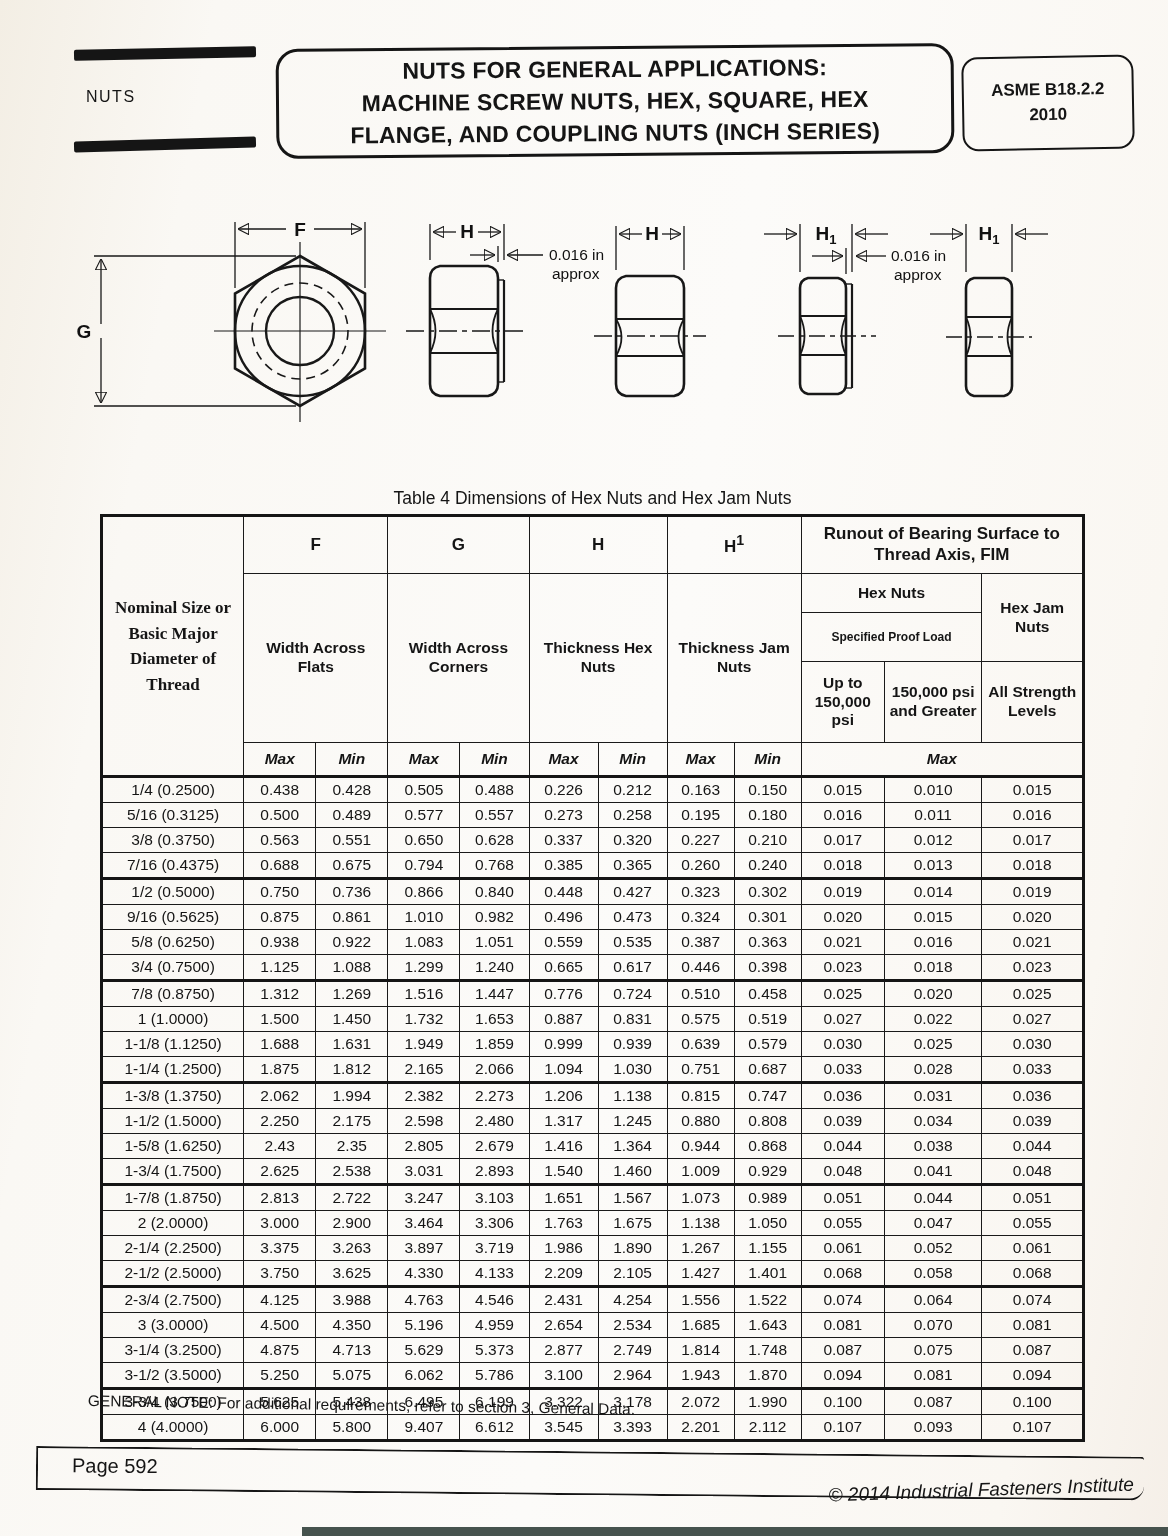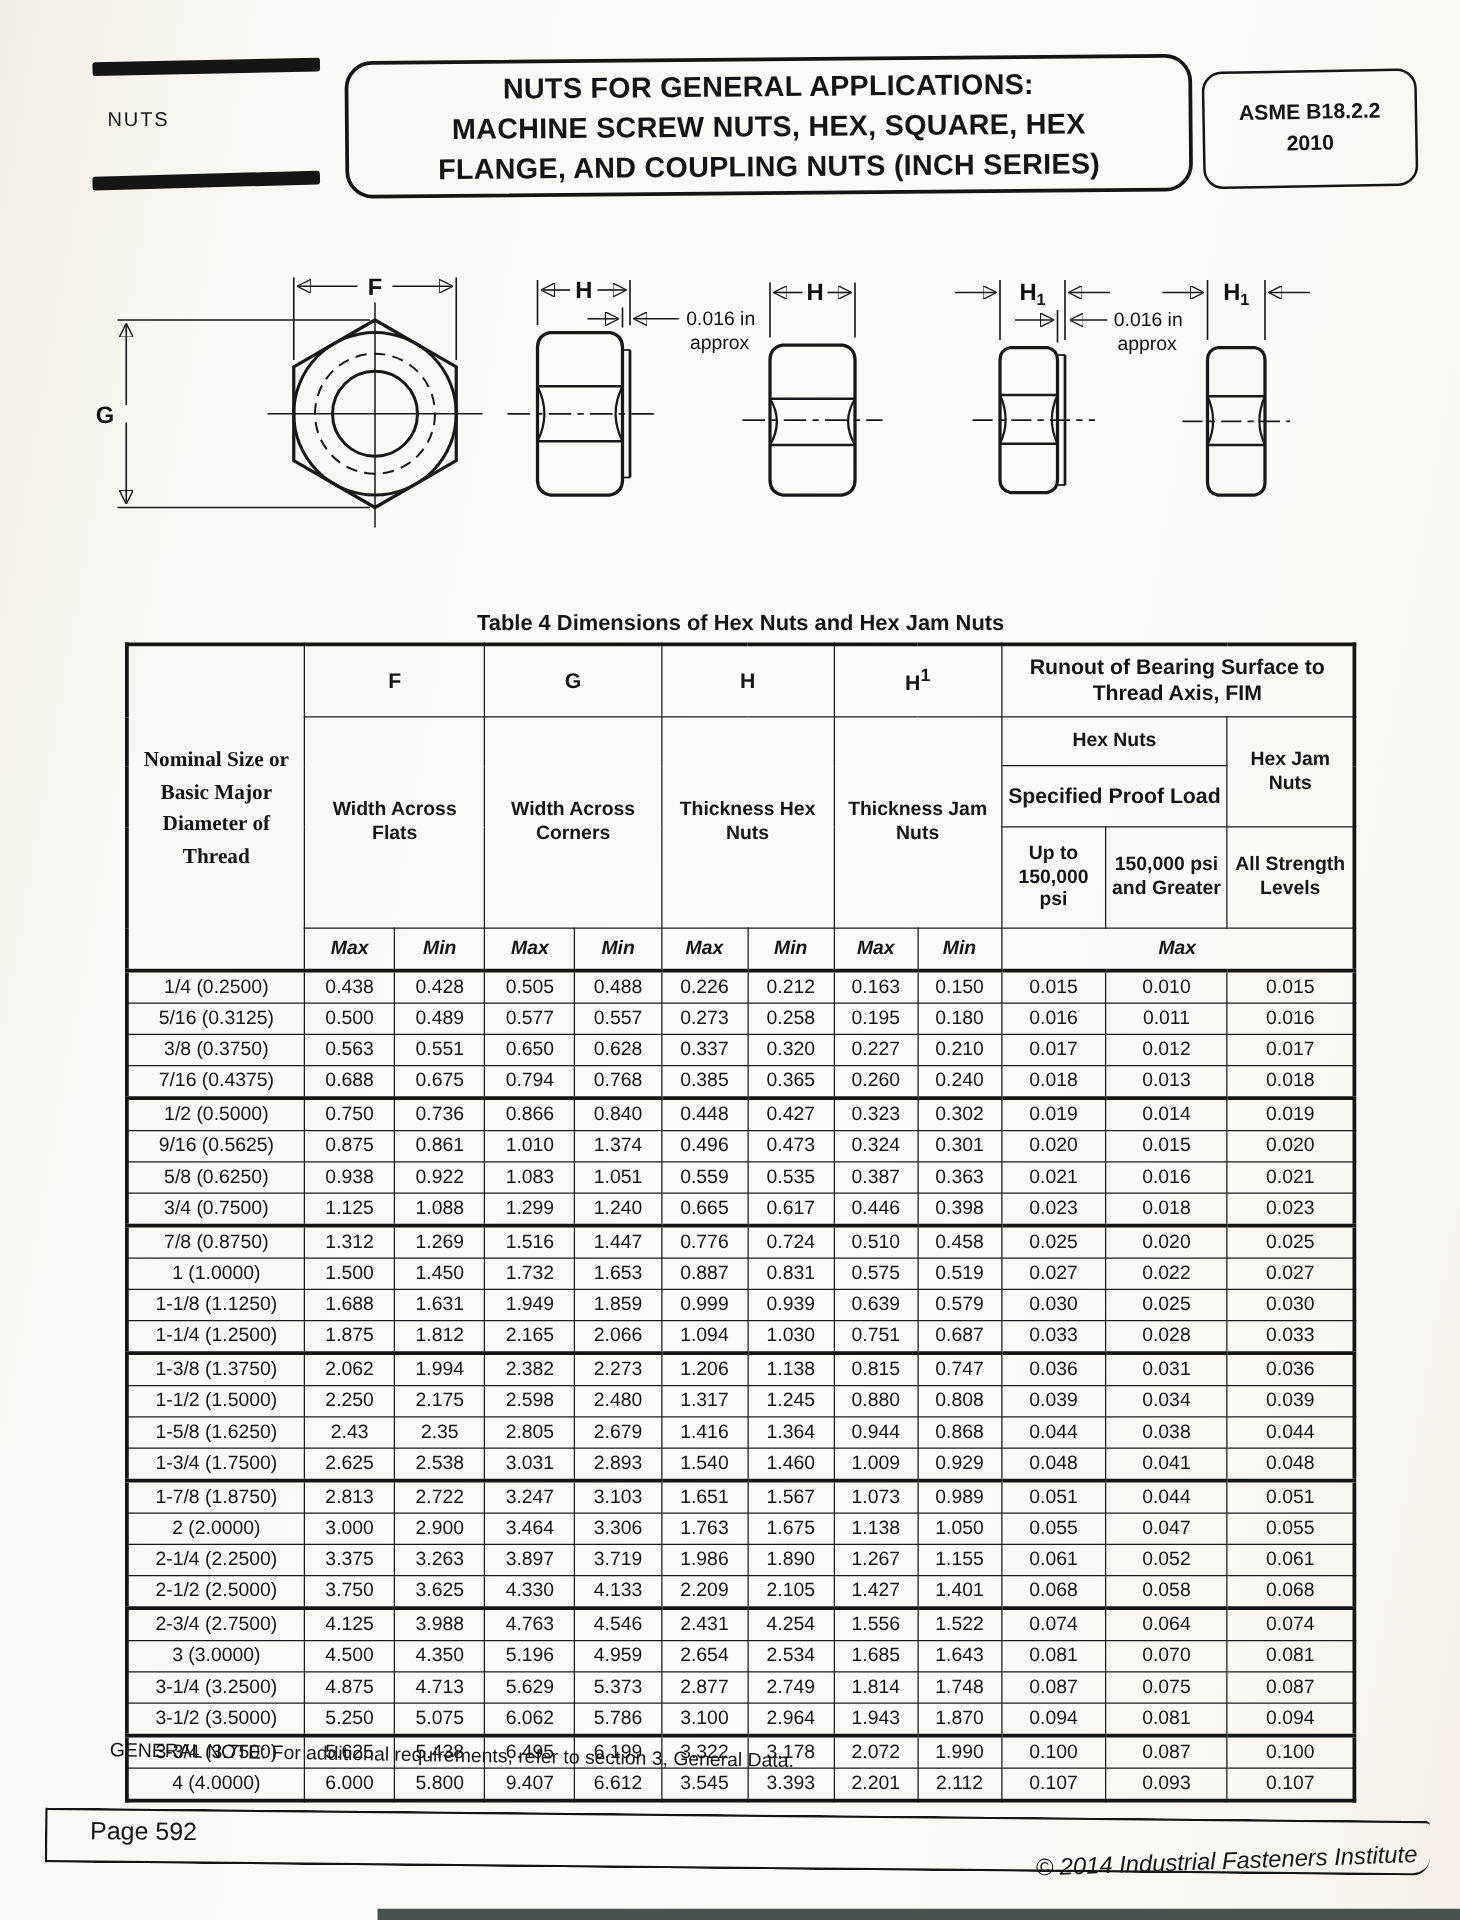--- a/index.html
+++ b/index.html
@@ -29,30 +29,30 @@
 
   
   svg.drawing { position:absolute; left:0; top:198px; }
   svg.drawing line, svg.drawing path, svg.drawing polygon, svg.drawing circle { stroke:#181818; fill:none; }
   svg.drawing text { fill:#111; font-family:"Liberation Sans", sans-serif; }
   .dim-label { font-weight:bold; font-size:19px; }
   .note-label { font-size:15.5px; }
 
   
   .table-title { position:absolute; left:100px; top:488px; width:985px; text-align:center;
-    font-weight:bold; font-size:17.5px; }
+    font-weight:normal; font-size:17.5px; }
   table.dims {
     position:absolute; left:100px; top:514px; width:985px;
     border-collapse:collapse; table-layout:fixed; border:3px solid #151515;
   }
   table.dims th, table.dims td { border:1.6px solid #1a1a1a; }
   thead th { font-weight:bold; font-size:15.5px; line-height:1.22; padding:2px 3px; text-align:center; vertical-align:middle; }
   tr.hr1 th { font-size:17px; height:52px; }
   tr.hr2 th { height:34px; }
-  tr.hr3 th { height:44px; font-size:17px; }
+  tr.hr3 th { height:44px; font-size:12px; }
   tr.hr4 th { height:76px; }
   tr.hr5 th { height:28px; border-bottom:2.2px solid #151515;font-style:italic; }
   th.c-nominal { font-size:15.5px; line-height:1.5;font-family:Liberation Serif, serif; }
   tbody td { font-size:15.5px; height:24px; text-align:center; padding:0 1px; white-space:nowrap; overflow:hidden; }
   tbody tr.group-start td { border-top:3px solid #151515; }
 
   
   .general-note { position:absolute; left:88px; top:1392px; font-size:15.5px; transform:rotate(0.9deg); transform-origin:left top; }
   .footer-band {
     position:absolute; left:36px; top:1446px; width:1106px; height:40px;
@@ -306,21 +306,21 @@
     <td>0.302</td>
     <td>0.019</td>
     <td>0.014</td>
     <td>0.019</td>
   </tr>
       <tr>
     <td>9/16 (0.5625)</td>
     <td>0.875</td>
     <td>0.861</td>
     <td>1.010</td>
-    <td>1.374</td>
+    <td>0.982</td>
     <td>0.496</td>
     <td>0.473</td>
     <td>0.324</td>
     <td>0.301</td>
     <td>0.020</td>
     <td>0.015</td>
     <td>0.020</td>
   </tr>
       <tr>
     <td>5/8 (0.6250)</td>

